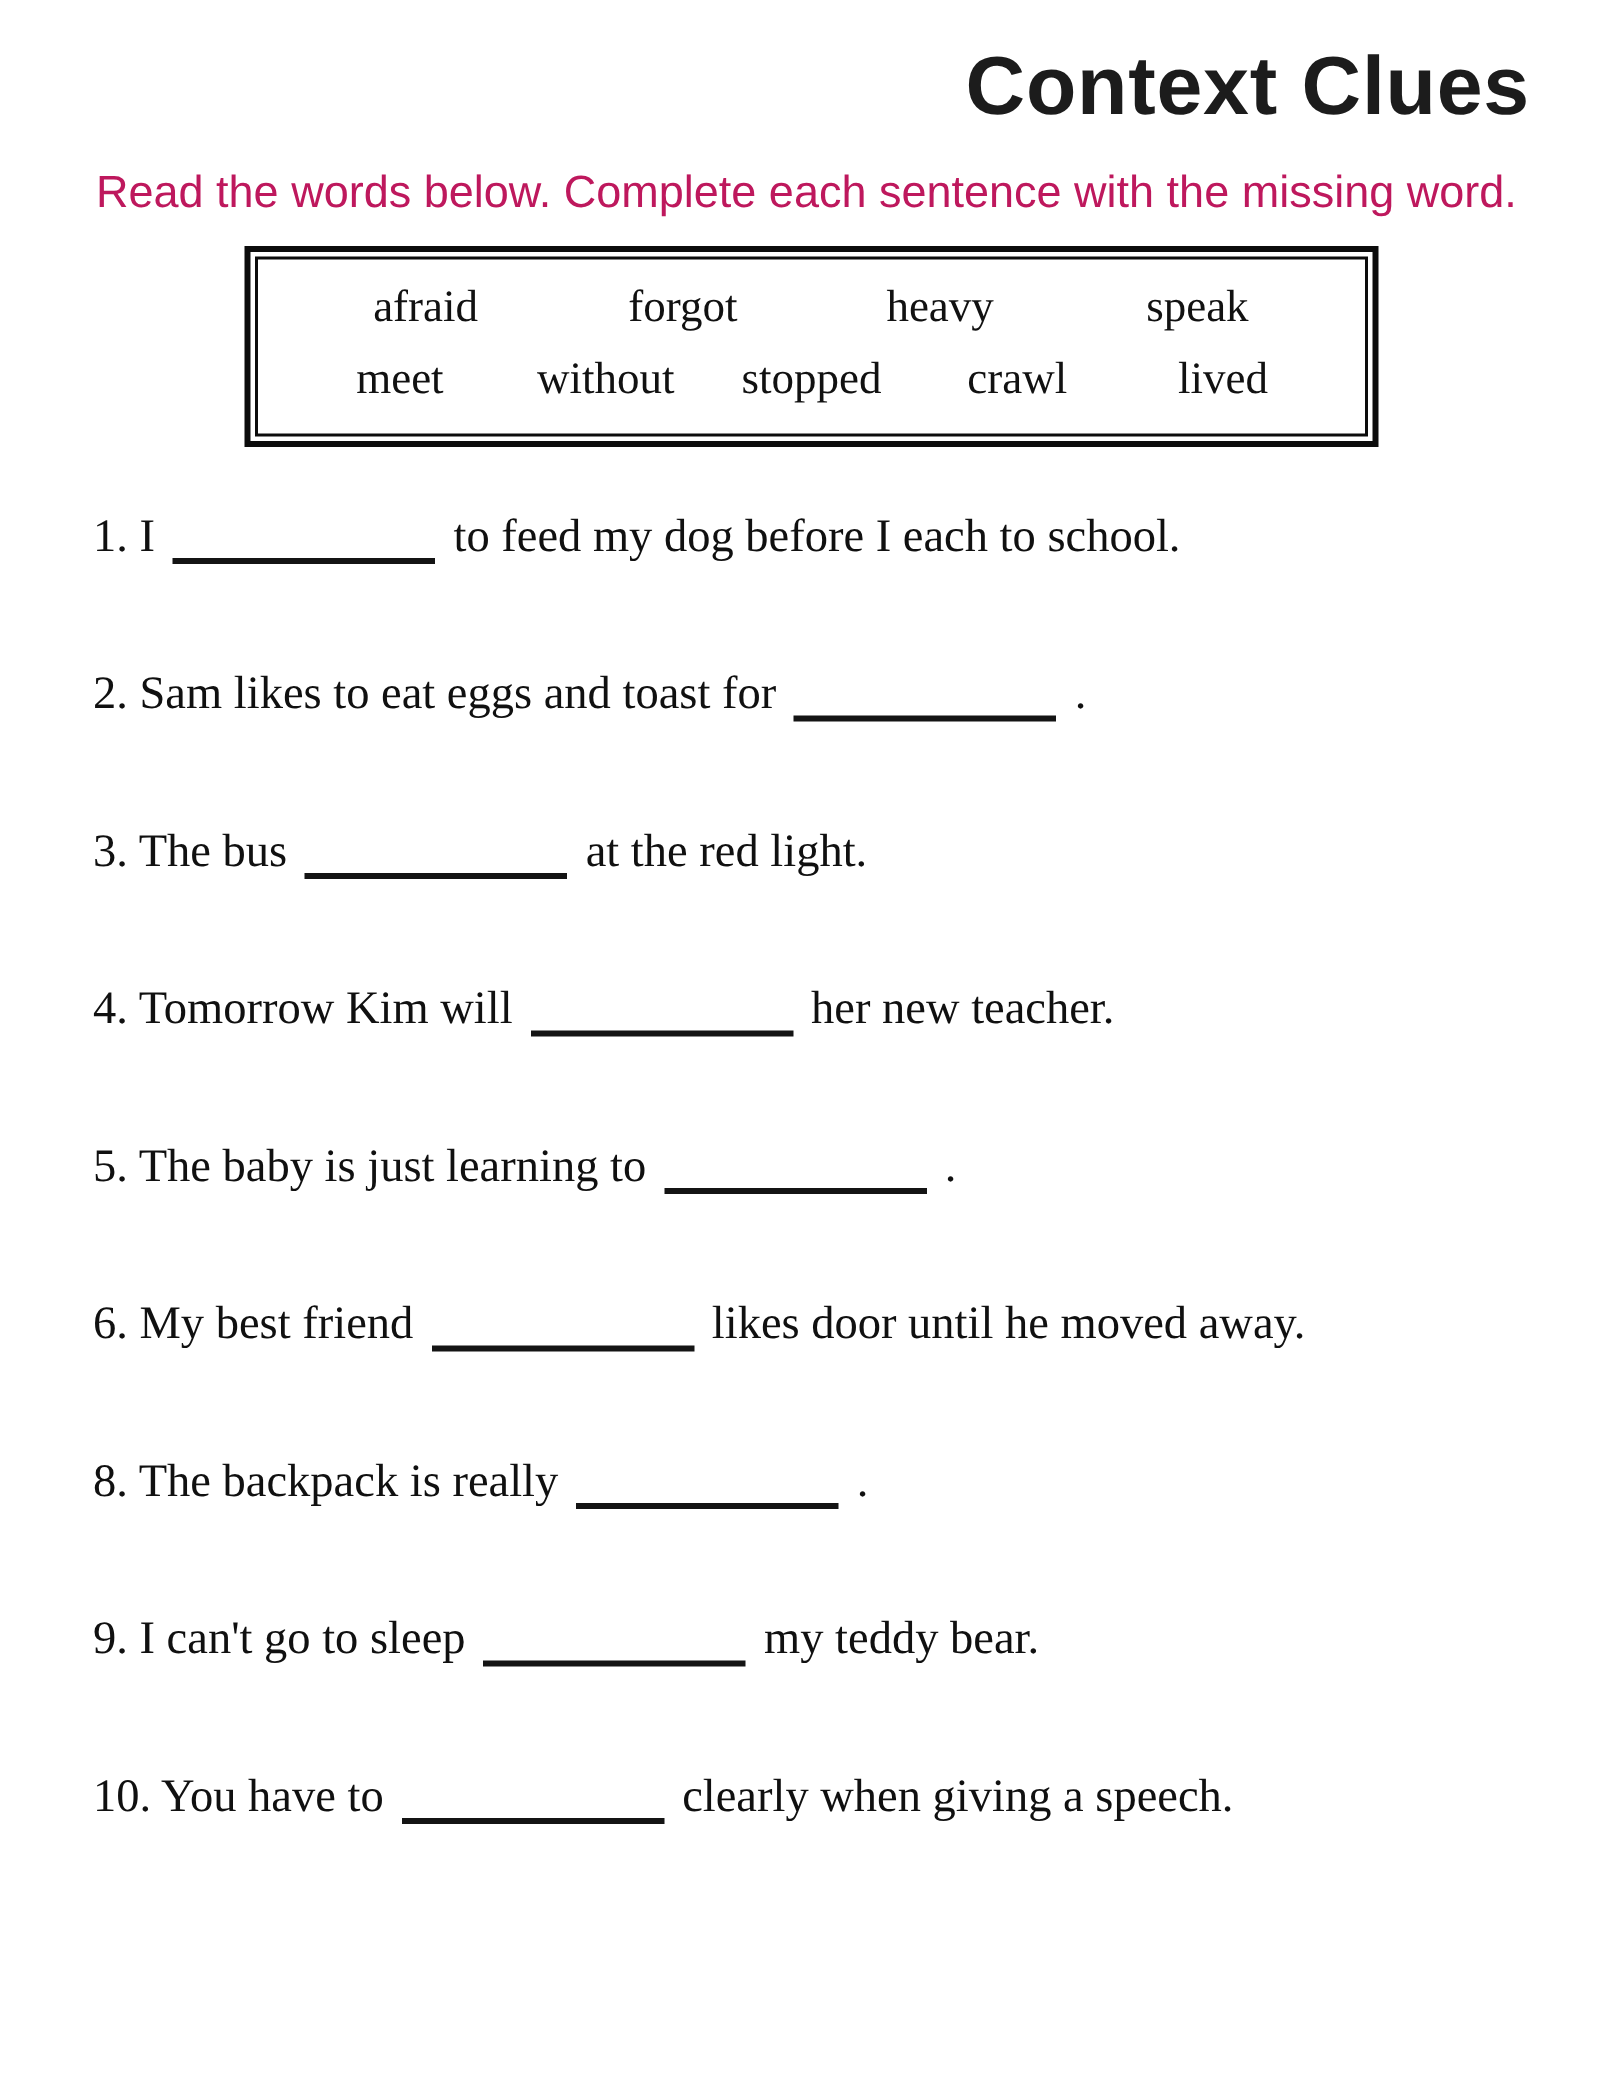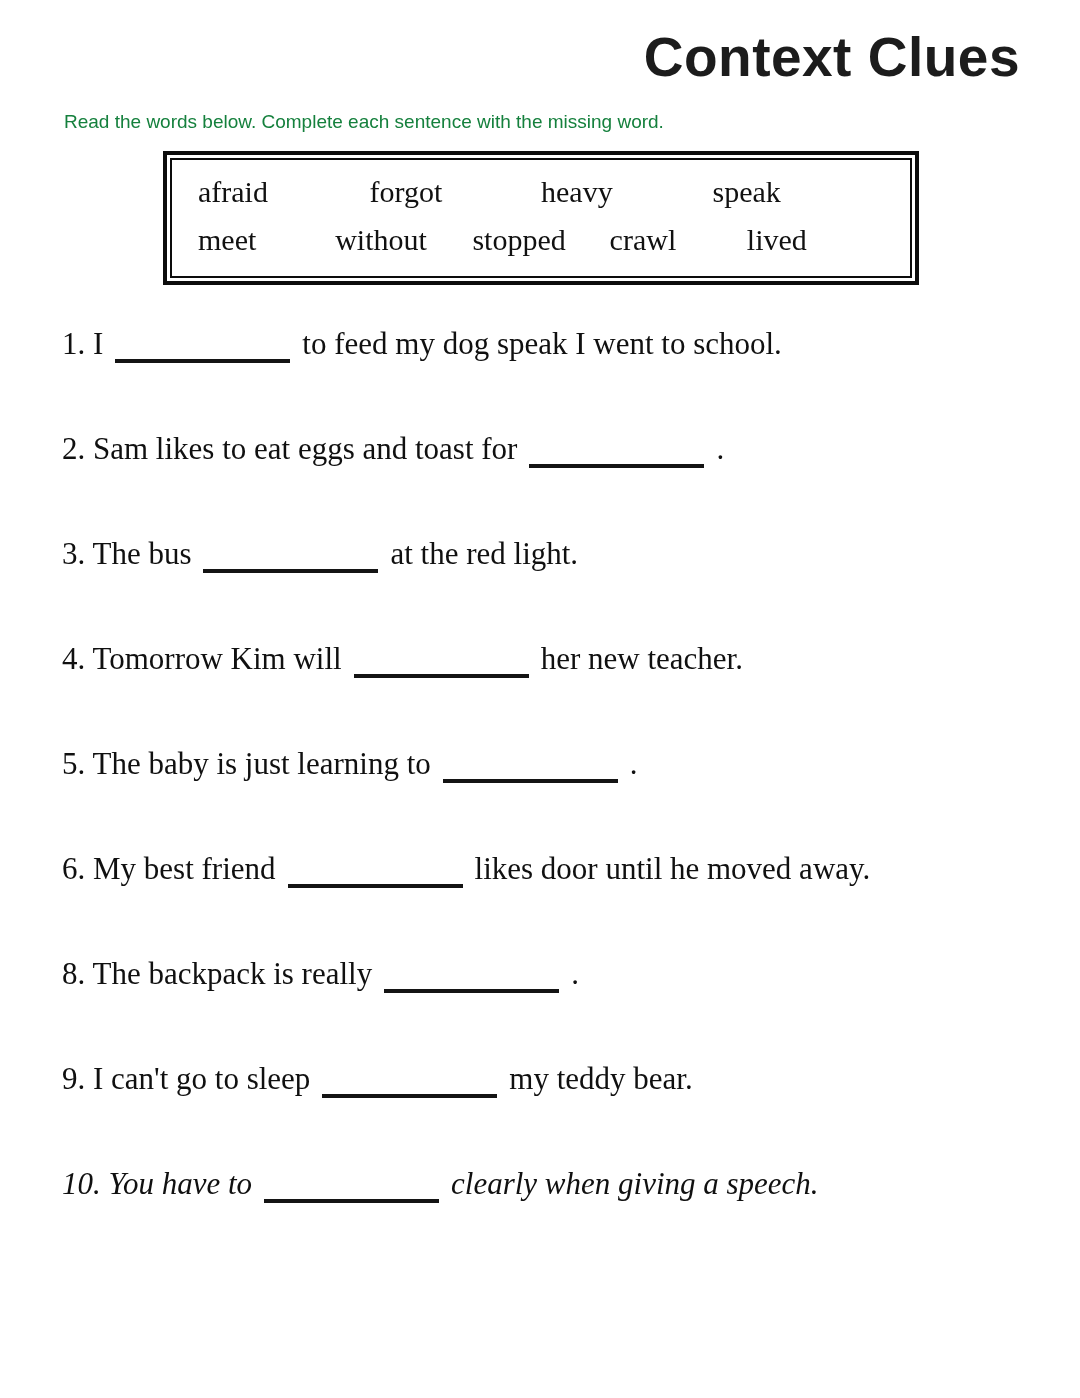--- a/index.html
+++ b/index.html
@@ -26,63 +26,62 @@
     font-family: "Liberation Sans", sans-serif;
     font-weight: 800;
     font-size: 55px;
     line-height: 1.0;
     letter-spacing: 0.5px;
     color: #1c1c1c;
   }
   .instructions {
     margin: 26px 0 0 2px;
     font-family: "Liberation Sans", sans-serif;
-    font-size: 19px;
+    font-size: 30px;
     line-height: 1.2;
-    color: #15803d;
+    color: #be185d;
   }
   .word-bank {
     box-sizing: border-box;
     width: 756px;
     margin: 17px auto 0 auto;
     border: 4px solid #0c0c0c;
     padding: 3px;
     background: #ffffff;
   }
   .word-bank-inner {
     border: 2px solid #0c0c0c;
     padding: 8px 26px 12px 26px;
   }
   .wb-row {
     display: flex;
     justify-content: space-between;
     align-items: baseline;
   }
   .wb-cell {
     flex: 1;
-    text-align: left;
+    text-align: center;
     font-family: "Liberation Serif", serif;
     font-size: 30px;
     line-height: 48px;
     color: #111111;
   }
   .sentences {
     margin-top: 39px;
   }
   .sentence {
     font-family: "Liberation Serif", serif;
     font-size: 31px;
     line-height: 40px;
     margin-bottom: 65px;
     white-space: nowrap;
     color: #101010;
   }
   .sentence:last-child {
     margin-bottom: 0;
-    font-style: italic;
   }
   .blank {
     display: inline-block;
     width: 175px;
     height: 0;
     border-bottom: 4px solid #141414;
     vertical-align: -9px;
     margin: 0 12px;
   }
 </style>
@@ -109,21 +108,21 @@
         <span class="wb-cell">stopped</span>
         <span class="wb-cell">crawl</span>
         <span class="wb-cell">lived</span>
       </div>
     </div>
   </div>
 
   <div class="sentences">
 
     <div class="sentence">
-      <span>1. I</span><span class="blank"></span><span>to feed my dog speak I went to school.</span>
+      <span>1. I</span><span class="blank"></span><span>to feed my dog before I each to school.</span>
     </div>
 
     <div class="sentence">
       <span>2. Sam likes to eat eggs and toast for</span><span class="blank"></span><span>.</span>
     </div>
 
     <div class="sentence">
       <span>3. The bus</span><span class="blank"></span><span>at the red light.</span>
     </div>
 

